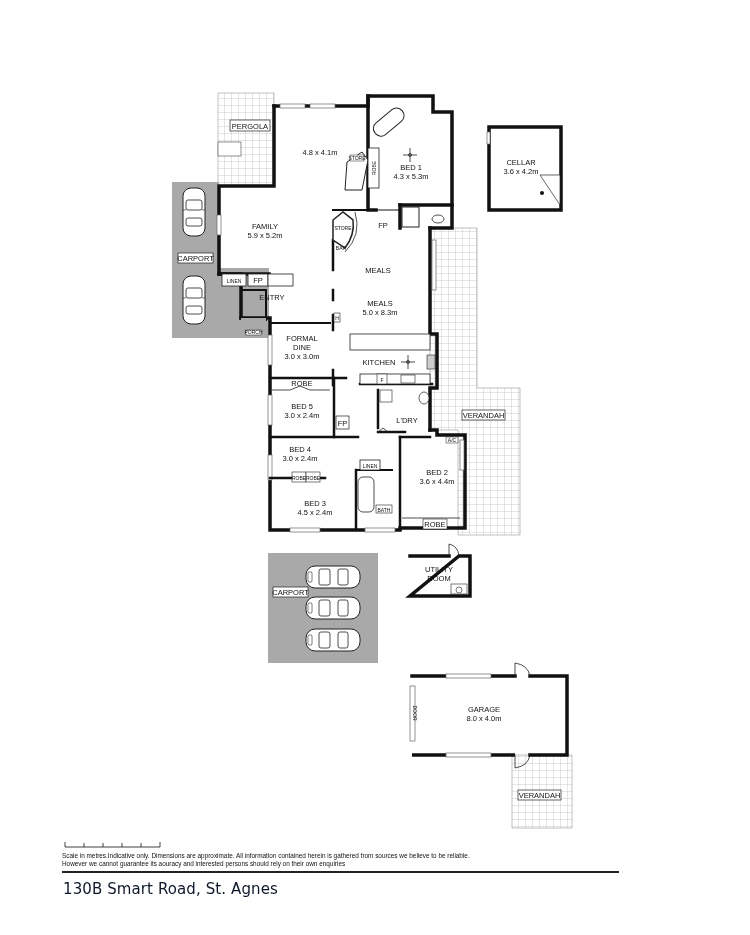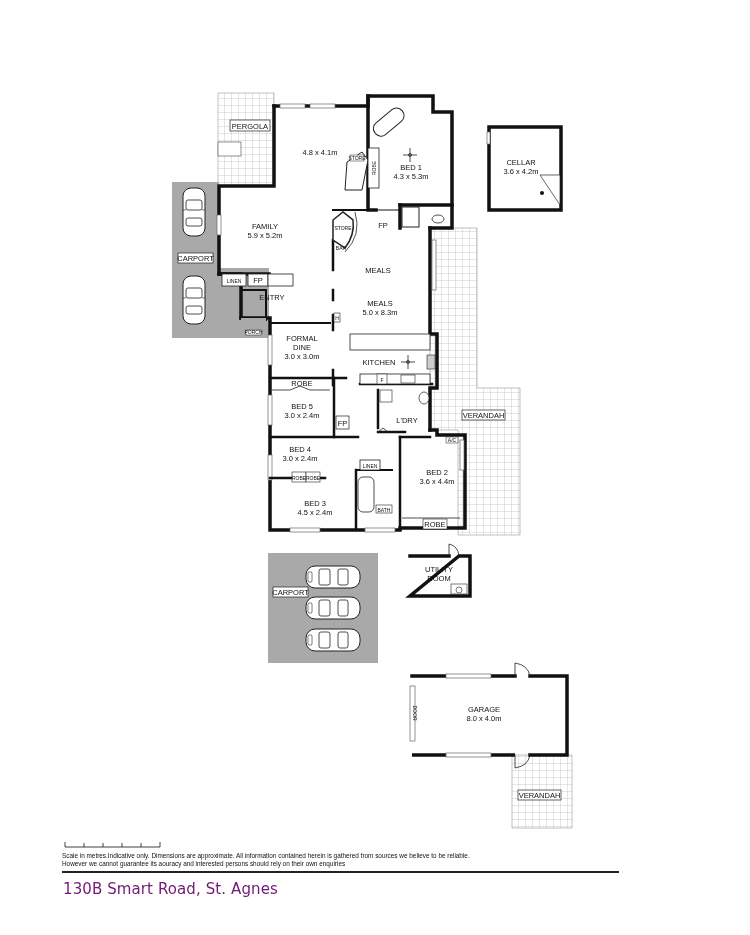--- a/index.html
+++ b/index.html
@@ -7,21 +7,21 @@
     #plan { position: absolute; left: 0; top: 0; width: 750px; height: 935px; }
     .lbl { font-family: "Liberation Sans", sans-serif; font-size: 7.5px; fill: #111; text-anchor: middle; }
     .lbl-sm { font-family: "Liberation Sans", sans-serif; font-size: 5px; fill: #111; text-anchor: middle; }
     .boxed { fill: #fff; stroke: #222; stroke-width: 0.7; }
     .wall { fill: none; stroke: #111; stroke-width: 3.5; stroke-linecap: square; }
     .thin { fill: none; stroke: #111; stroke-width: 1; }
     .win { fill: #fff; stroke: #666; stroke-width: 0.7; }
     .door { fill: none; stroke: #222; stroke-width: 0.8; }
     .disclaimer { position: absolute; left: 62px; top: 852px; width: 420px; font-size: 6.4px; line-height: 8px; color: #111; font-family: "Liberation Sans", sans-serif; }
     .rule { position: absolute; left: 62px; top: 871px; width: 557px; height: 2px; background: #222; }
-    .address { position: absolute; left: 63px; top: 880px; font-size: 15px; color: #701a75; font-family: "DejaVu Sans", sans-serif; letter-spacing: 0.1px; }
+    .address { position: absolute; left: 63px; top: 880px; font-size: 15px; color: #0f172a; font-family: "DejaVu Sans", sans-serif; letter-spacing: 0.1px; }
   </style>
 </head>
 <body>
 
 <svg id="plan" viewBox="0 0 750 935" xmlns="http://www.w3.org/2000/svg">
   <defs>
     <pattern id="tiles" width="7" height="7" patternUnits="userSpaceOnUse">
       <rect width="7" height="7" fill="#fff"></rect>
       <path d="M7 0 L0 0 0 7" fill="none" stroke="#aaa" stroke-width="0.6"></path>
     </pattern>

